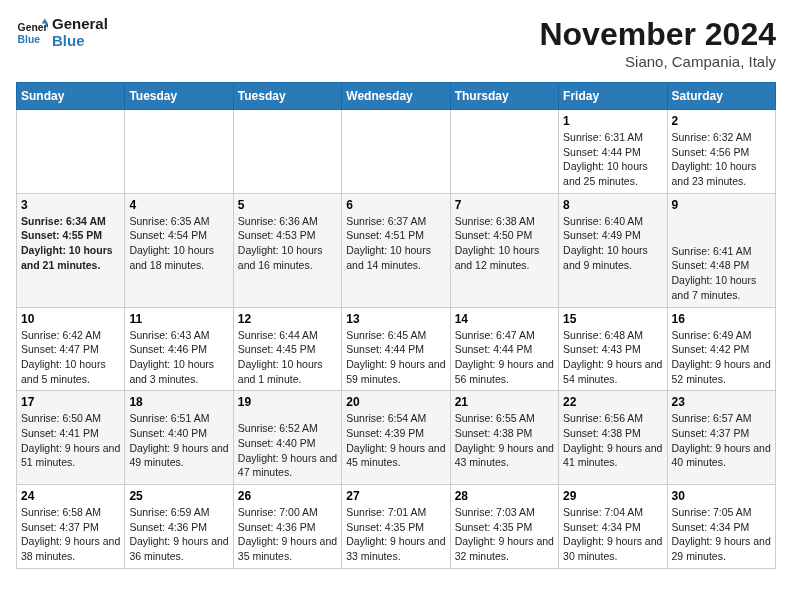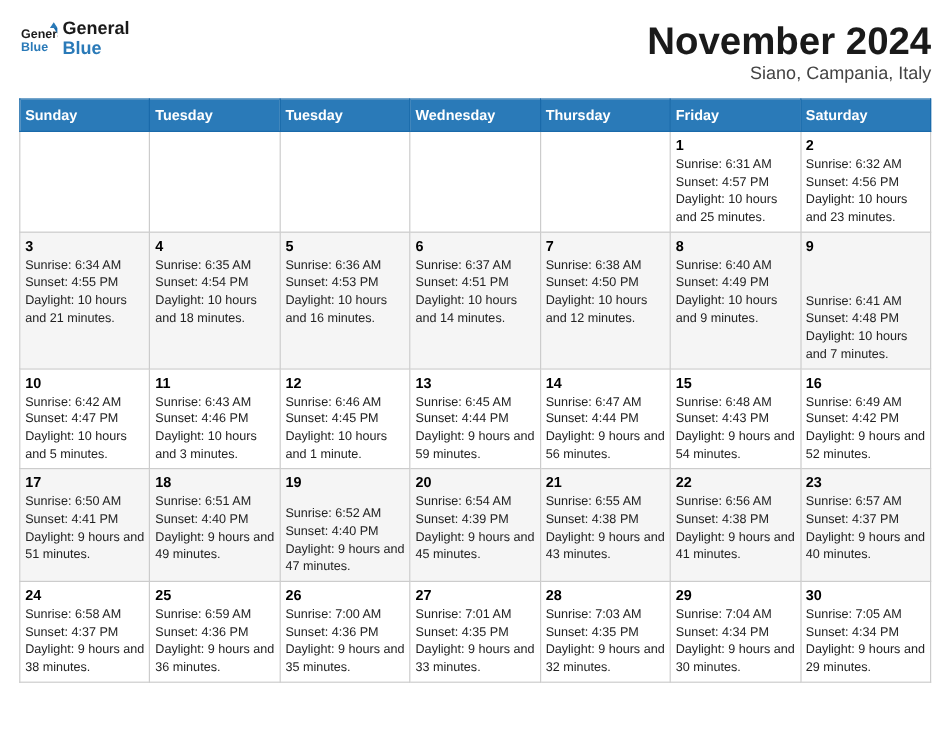--- a/index.html
+++ b/index.html
@@ -114,34 +114,34 @@
   <tbody id="calendar-body">
       <tr>
         <td class="empty-cell"></td>
         <td class="empty-cell"></td>
         <td class="empty-cell"></td>
         <td class="empty-cell"></td>
         <td class="empty-cell"></td>
         <td>
           <span class="day-num">1</span>
           <div class="day-info" style="white-space: pre-line;">Sunrise: 6:31 AM
-Sunset: 4:57 PM
+Sunset: 4:44 PM
 Daylight: 10 hours and 25 minutes.</div>
         </td>
         <td>
           <span class="day-num">2</span>
           <div class="day-info" style="white-space: pre-line;">Sunrise: 6:32 AM
 Sunset: 4:56 PM
 Daylight: 10 hours and 23 minutes.</div>
         </td>
       </tr>
       <tr>
         <td>
           <span class="day-num">3</span>
-          <div class="day-info" style="white-space: pre-line;">Sunrise: 6:34 AM
+          <div class="day-info" style="white-space: pre-line; font-weight: bold;">Sunrise: 6:34 AM
 Sunset: 4:55 PM
 Daylight: 10 hours and 21 minutes.</div>
         </td>
         <td>
           <span class="day-num">4</span>
           <div class="day-info" style="white-space: pre-line;">Sunrise: 6:35 AM
 Sunset: 4:54 PM
 Daylight: 10 hours and 18 minutes.</div>
         </td>
         <td>
@@ -183,21 +183,21 @@
 Daylight: 10 hours and 5 minutes.</div>
         </td>
         <td>
           <span class="day-num">11</span>
           <div class="day-info" style="white-space: pre-line;">Sunrise: 6:43 AM
 Sunset: 4:46 PM
 Daylight: 10 hours and 3 minutes.</div>
         </td>
         <td>
           <span class="day-num">12</span>
-          <div class="day-info" style="white-space: pre-line;">Sunrise: 6:46 AM
+          <div class="day-info" style="white-space: pre-line;">Sunrise: 6:44 AM
 Sunset: 4:45 PM
 Daylight: 10 hours and 1 minute.</div>
         </td>
         <td>
           <span class="day-num">13</span>
           <div class="day-info" style="white-space: pre-line;">Sunrise: 6:45 AM
 Sunset: 4:44 PM
 Daylight: 9 hours and 59 minutes.</div>
         </td>
         <td>

